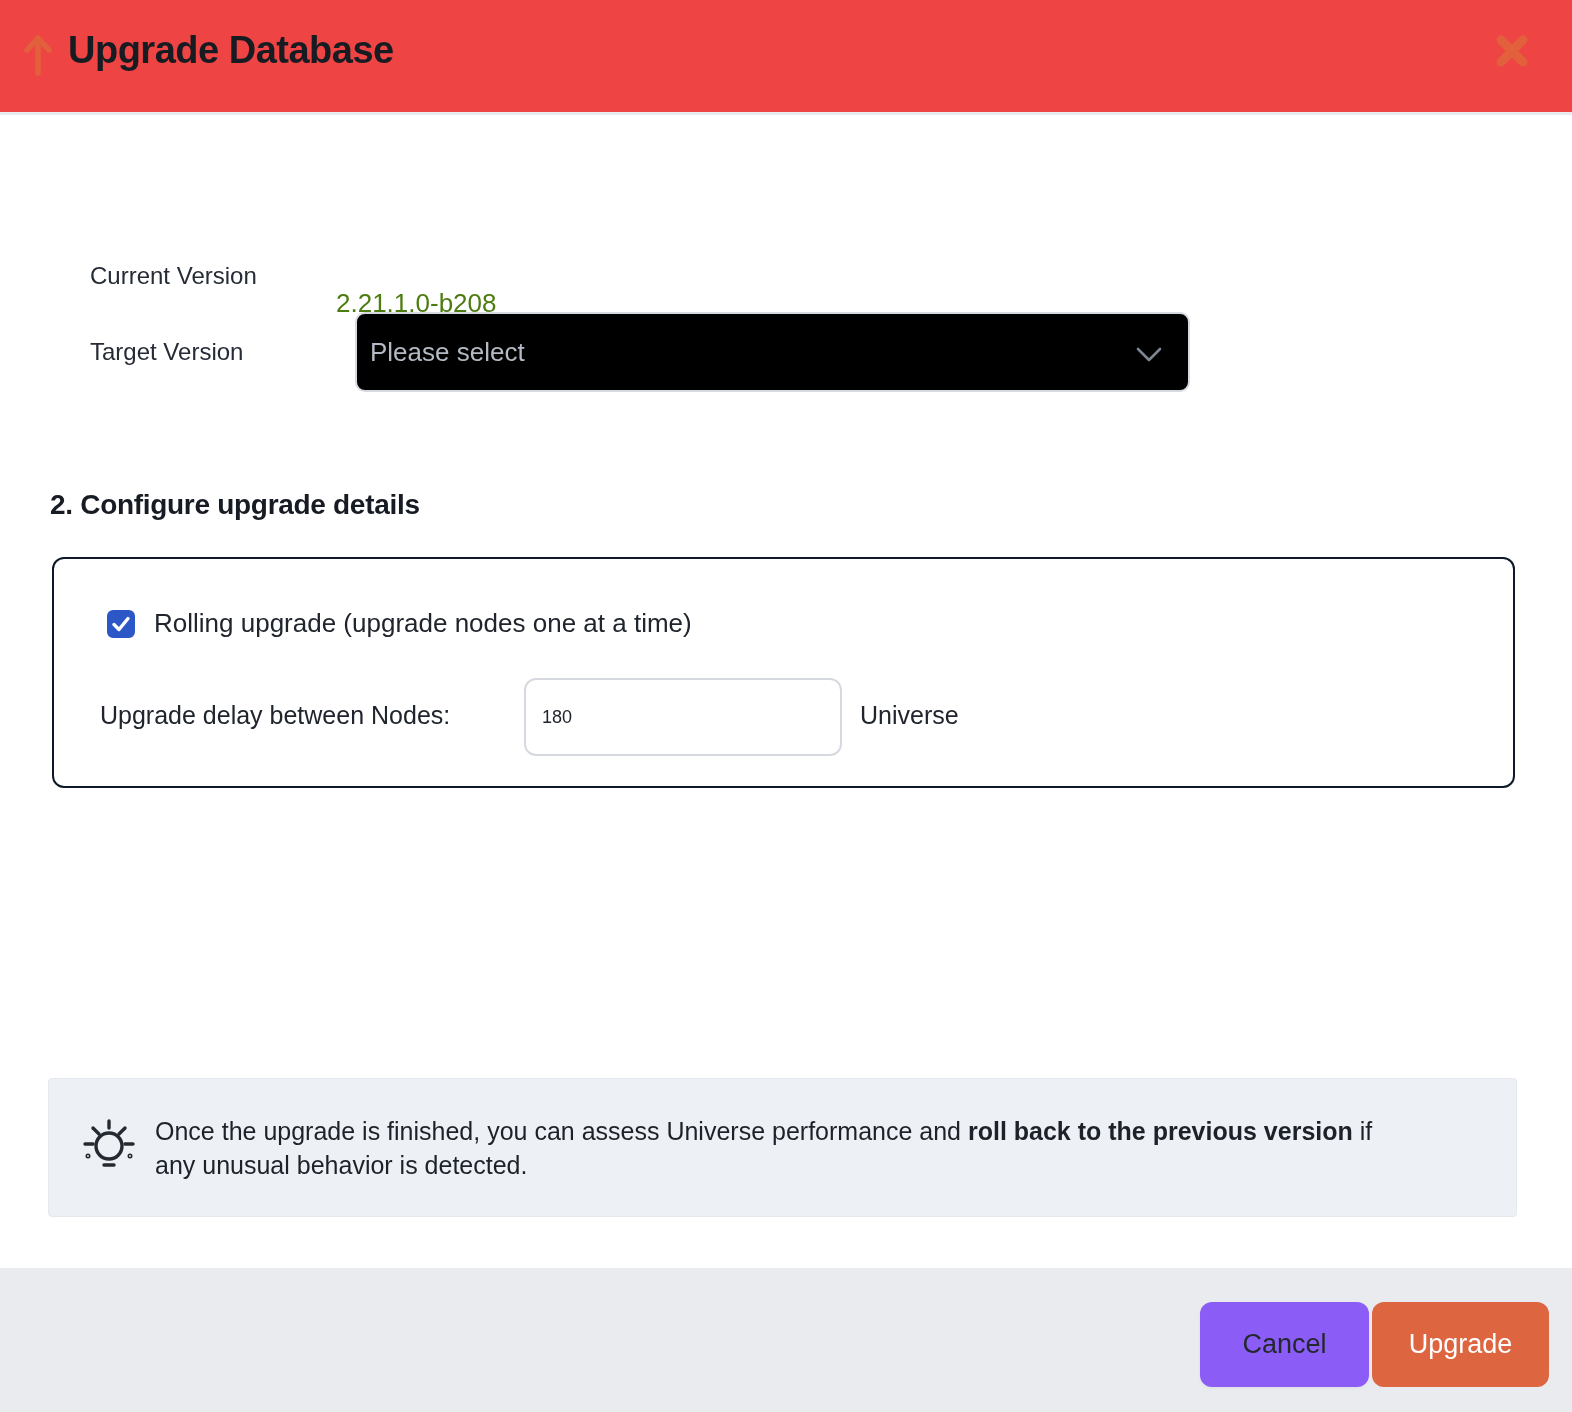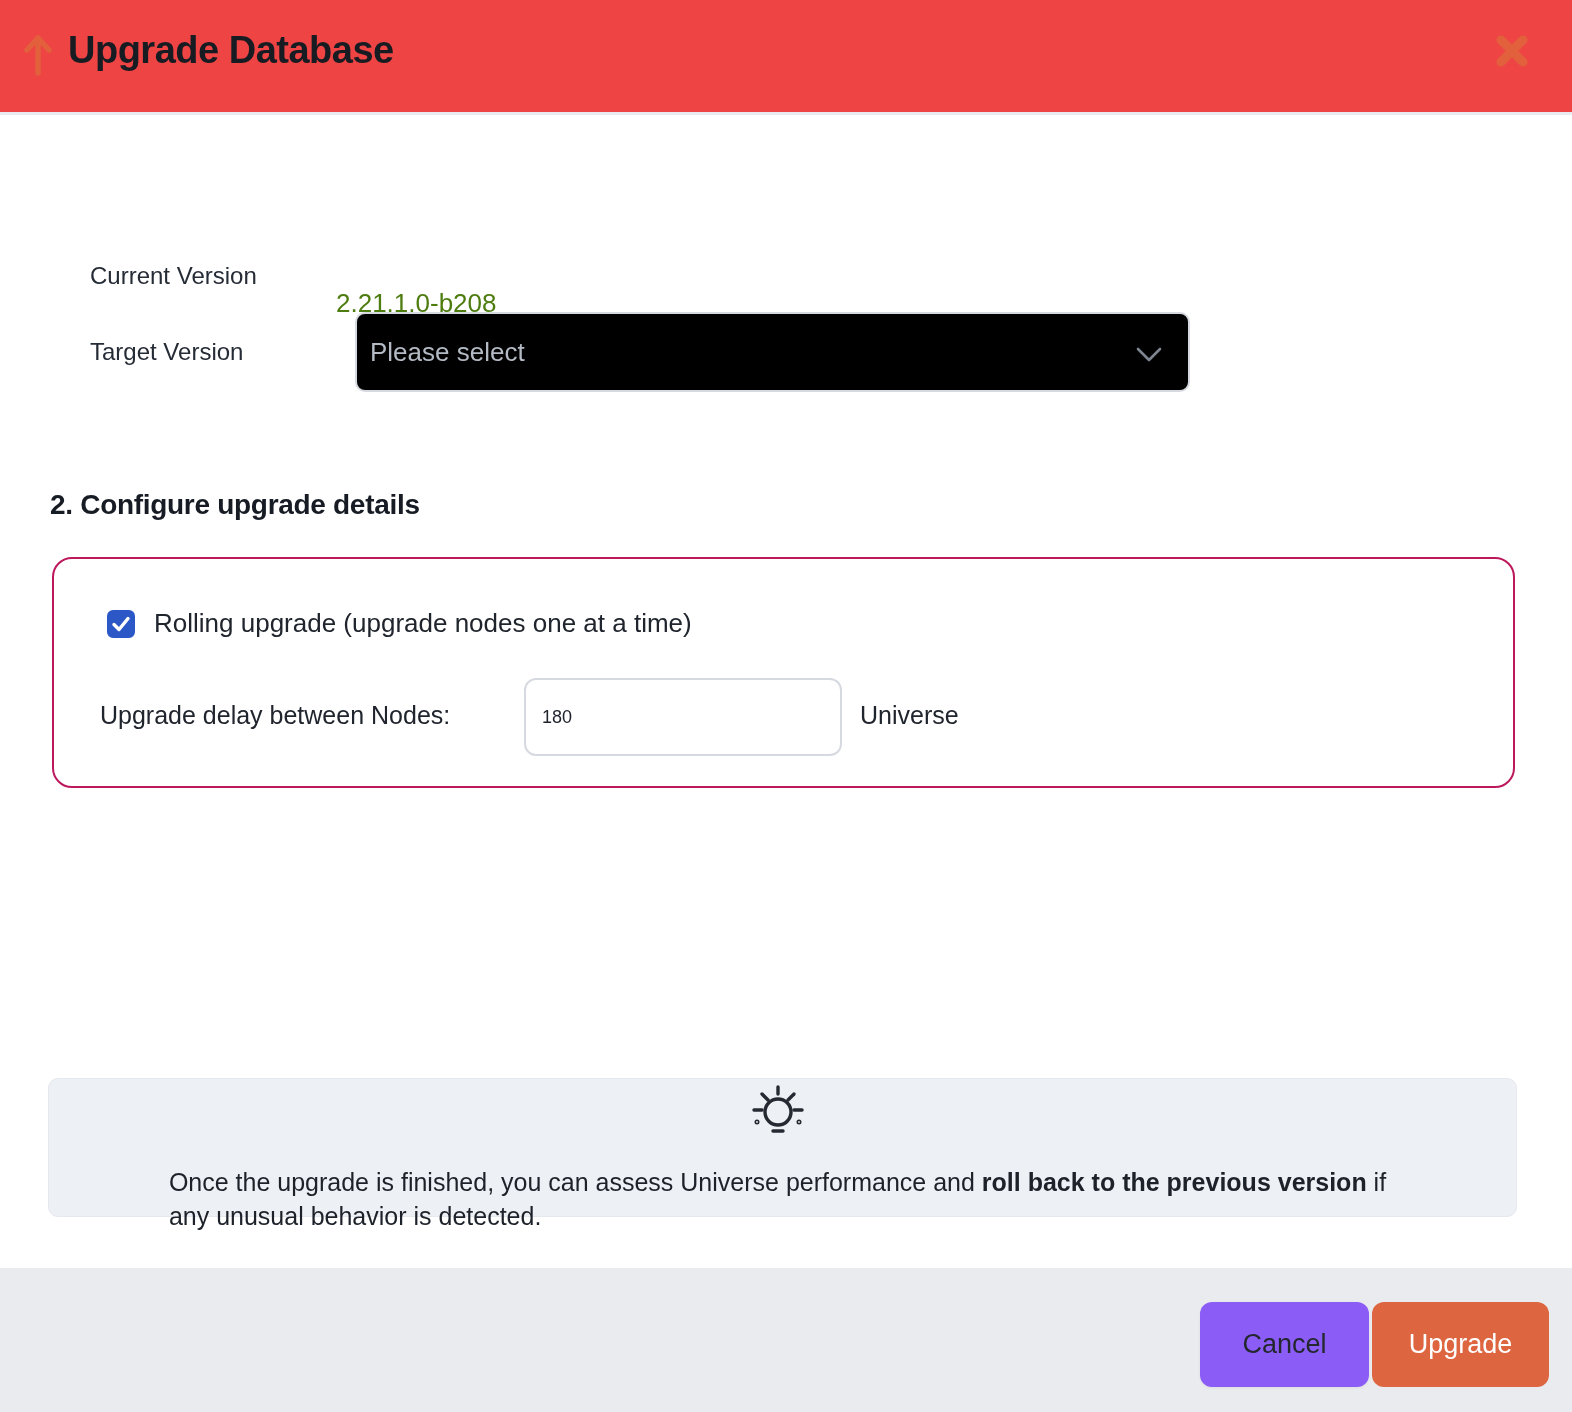--- a/index.html
+++ b/index.html
@@ -31,32 +31,32 @@
   .field-label{position:absolute;font-size:24px;color:#262c36;}
   .cur-label{left:90px;top:262px;}
   .cur-value{position:absolute;left:336px;top:260px;font-size:26px;color:#4d7c0f;margin-top:28px;}
   .tgt-label{left:90px;top:338px;}
 
   .select{position:absolute;left:355px;top:312px;width:835px;height:80px;border:2px solid var(--border-light);border-radius:10px;background:#000000;display:flex;align-items:center;padding:0 60px 0 13px;cursor:pointer;}
   .select .placeholder{font-size:26px;color:var(--placeholder);}
   .select .chev{position:absolute;right:26px;top:33px;}
 
   
-  .card{position:absolute;left:52px;top:557px;width:1463px;height:231px;border:2px solid #be185d;border-radius:20px;background:#fff;}
+  .card{position:absolute;left:52px;top:557px;width:1463px;height:231px;border:2px solid #0f172a;border-radius:12px;background:#fff;}
   .checkbox{position:absolute;left:53px;top:51px;width:28px;height:28px;border:2px solid var(--checkbox-blue);border-radius:6px;background:#fff;cursor:pointer;display:flex;align-items:center;justify-content:center;}
   .checkbox svg{display:none;}
   .checkbox.checked{background:var(--checkbox-blue);}
   .checkbox.checked svg{display:block;}
   .cb-label{position:absolute;left:100px;top:49px;font-size:26px;color:#20252d;cursor:pointer;}
   .delay-label{position:absolute;left:46px;top:142px;font-size:25px;color:#20252d;}
   .delay-input{position:absolute;left:470px;top:119px;width:318px;height:78px;border:2px solid var(--border-light);border-radius:12px;font-family:inherit;font-size:18px;color:#20242c;padding:0 0 0 16px;outline:none;}
   .delay-unit{position:absolute;left:806px;top:142px;font-size:25px;color:#20252d;}
 
   
-  .info-note{position:absolute;left:48px;top:1078px;width:1469px;height:139px;background:var(--info-bg);border:1px solid #e5e8ed;border-radius:10px;display:flex;align-items:center;padding:0 40px 0 30px;gap:16px;flex-direction:column;}
+  .info-note{position:absolute;left:48px;top:1078px;width:1469px;height:139px;background:var(--info-bg);border:1px solid #e5e8ed;border-radius:4px;display:flex;align-items:center;padding:0 40px 0 30px;gap:16px;}
   .info-text{font-size:25px;line-height:34px;color:#1d222a;}
   .info-text b{font-weight:700;}
 
   
   .footer{position:absolute;left:0;top:1268px;width:100%;height:144px;background:var(--footer-bg);}
   .btn{position:absolute;top:34px;height:85px;border:none;border-radius:12px;font-family:inherit;font-size:27px;cursor:pointer;}
   .btn-cancel{left:1200px;width:169px;background:#8b5cf6;color:#23272e;box-shadow:0 1px 3px rgba(0,0,0,0.06);}
   .btn-upgrade{left:1372px;width:177px;background:var(--button-orange);color:#fff;}
 </style>
 </head>

